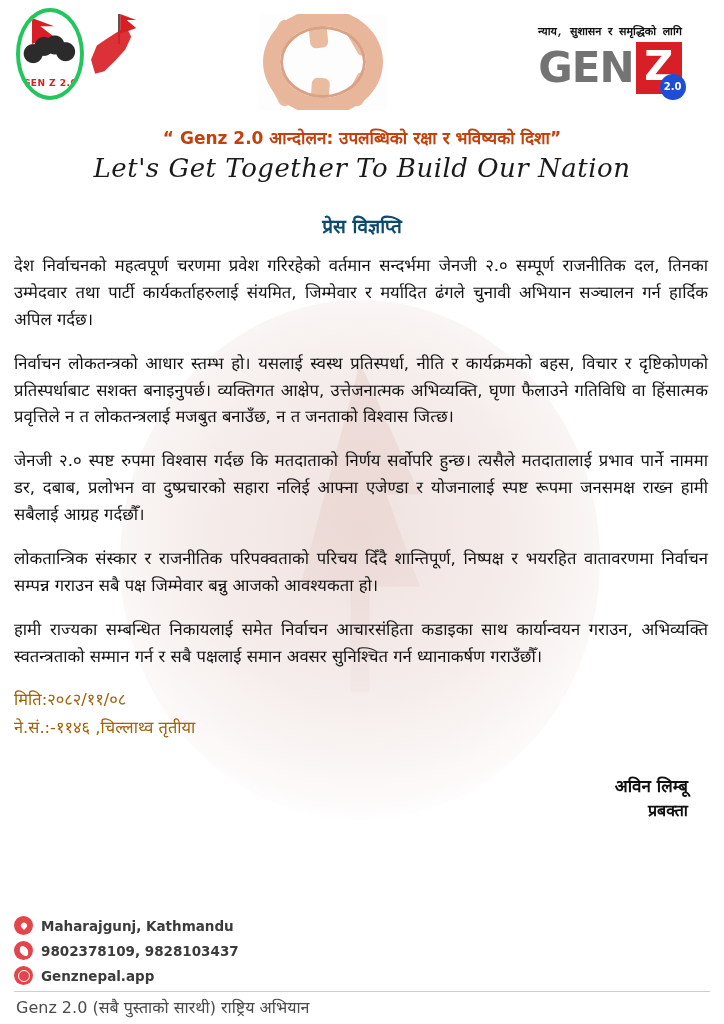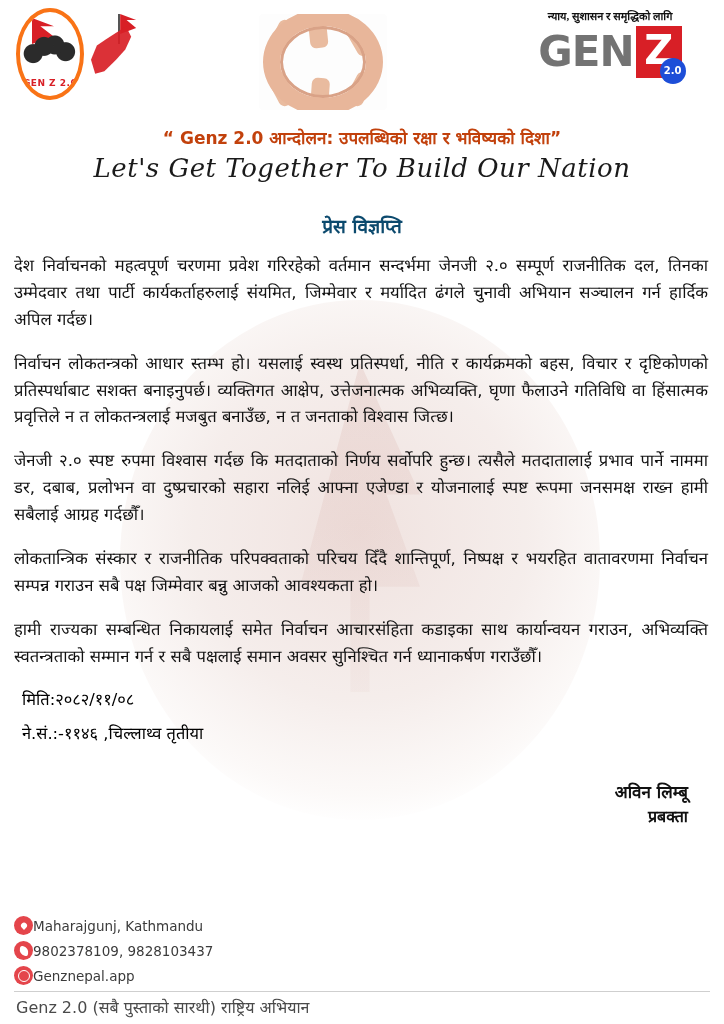--- a/index.html
+++ b/index.html
@@ -62,21 +62,21 @@
     width: 118px;
     display: flex;
     align-items: flex-start;
     gap: 4px;
   }
   .genz-circle {
     width: 92px;
     height: 92px;
     border-radius: 50%;
     background: #ffffff;
-    border: 4px solid #f97316;
+    border: 4px solid #22c55e;
     position: relative;
     overflow: hidden;
     box-sizing: border-box;
   }
   .genz-circle .fistwrap {
     position: absolute;
     left: 0; right: 0; top: 8px;
     height: 48px;
     background:
       radial-gradient(circle at 22% 70%, #2b2b2b 0 9px, transparent 10px),
@@ -170,21 +170,22 @@
     margin-top: 2px;
     background: #ffffff;
     position: relative;
   }
   .genz-banner .tagline {
     text-align: center;
     font-size: 11px;
     color: #111;
     line-height: 1.25;
     font-weight: bold;
-    font-family: Liberation Serif, serif;
+    font-family: Liberation Mono, monospace;
+    margin-top: 16px;
   }
   .genz-banner .bigmark {
     margin-top: 2px;
     display: flex;
     align-items: center;
     justify-content: center;
     position: relative;
   }
   .genz-banner .gen {
     font-size: 42px;
@@ -265,22 +266,22 @@
     font-size: 16.6px;
     line-height: 1.62;
     color: #111;
     text-align: justify;
     margin: 0 0 17px 0;
     font-family: "DejaVu Sans", sans-serif;
   }
   .meta {
     font-size: 16.4px;
     line-height: 1.55;
-    color: #000000;
-    margin: 8px;
+    color: #a16207;
+    margin: 0;
     font-family: "DejaVu Sans", sans-serif;
   }
   .meta.second { margin-top: 2px; }
 
   .signature {
     position: relative;
     z-index: 3;
     text-align: right;
     padding-right: 36px;
     margin-top: 34px;
@@ -304,21 +305,23 @@
     left: 0; right: 0; bottom: 0;
     z-index: 4;
     padding: 0 0 6px 0;
   }
   .contact {
     padding-left: 14px;
   }
   .contact-row {
     display: flex;
     align-items: center;
+    gap: 8px;
     margin-bottom: 6px;
+    font-weight: bold;
   }
   .cicon {
     width: 19px; height: 19px;
     border-radius: 50%;
     background: #e4454b;
     position: relative;
     flex: 0 0 auto;
   }
   .cicon::after {
     content: "";

